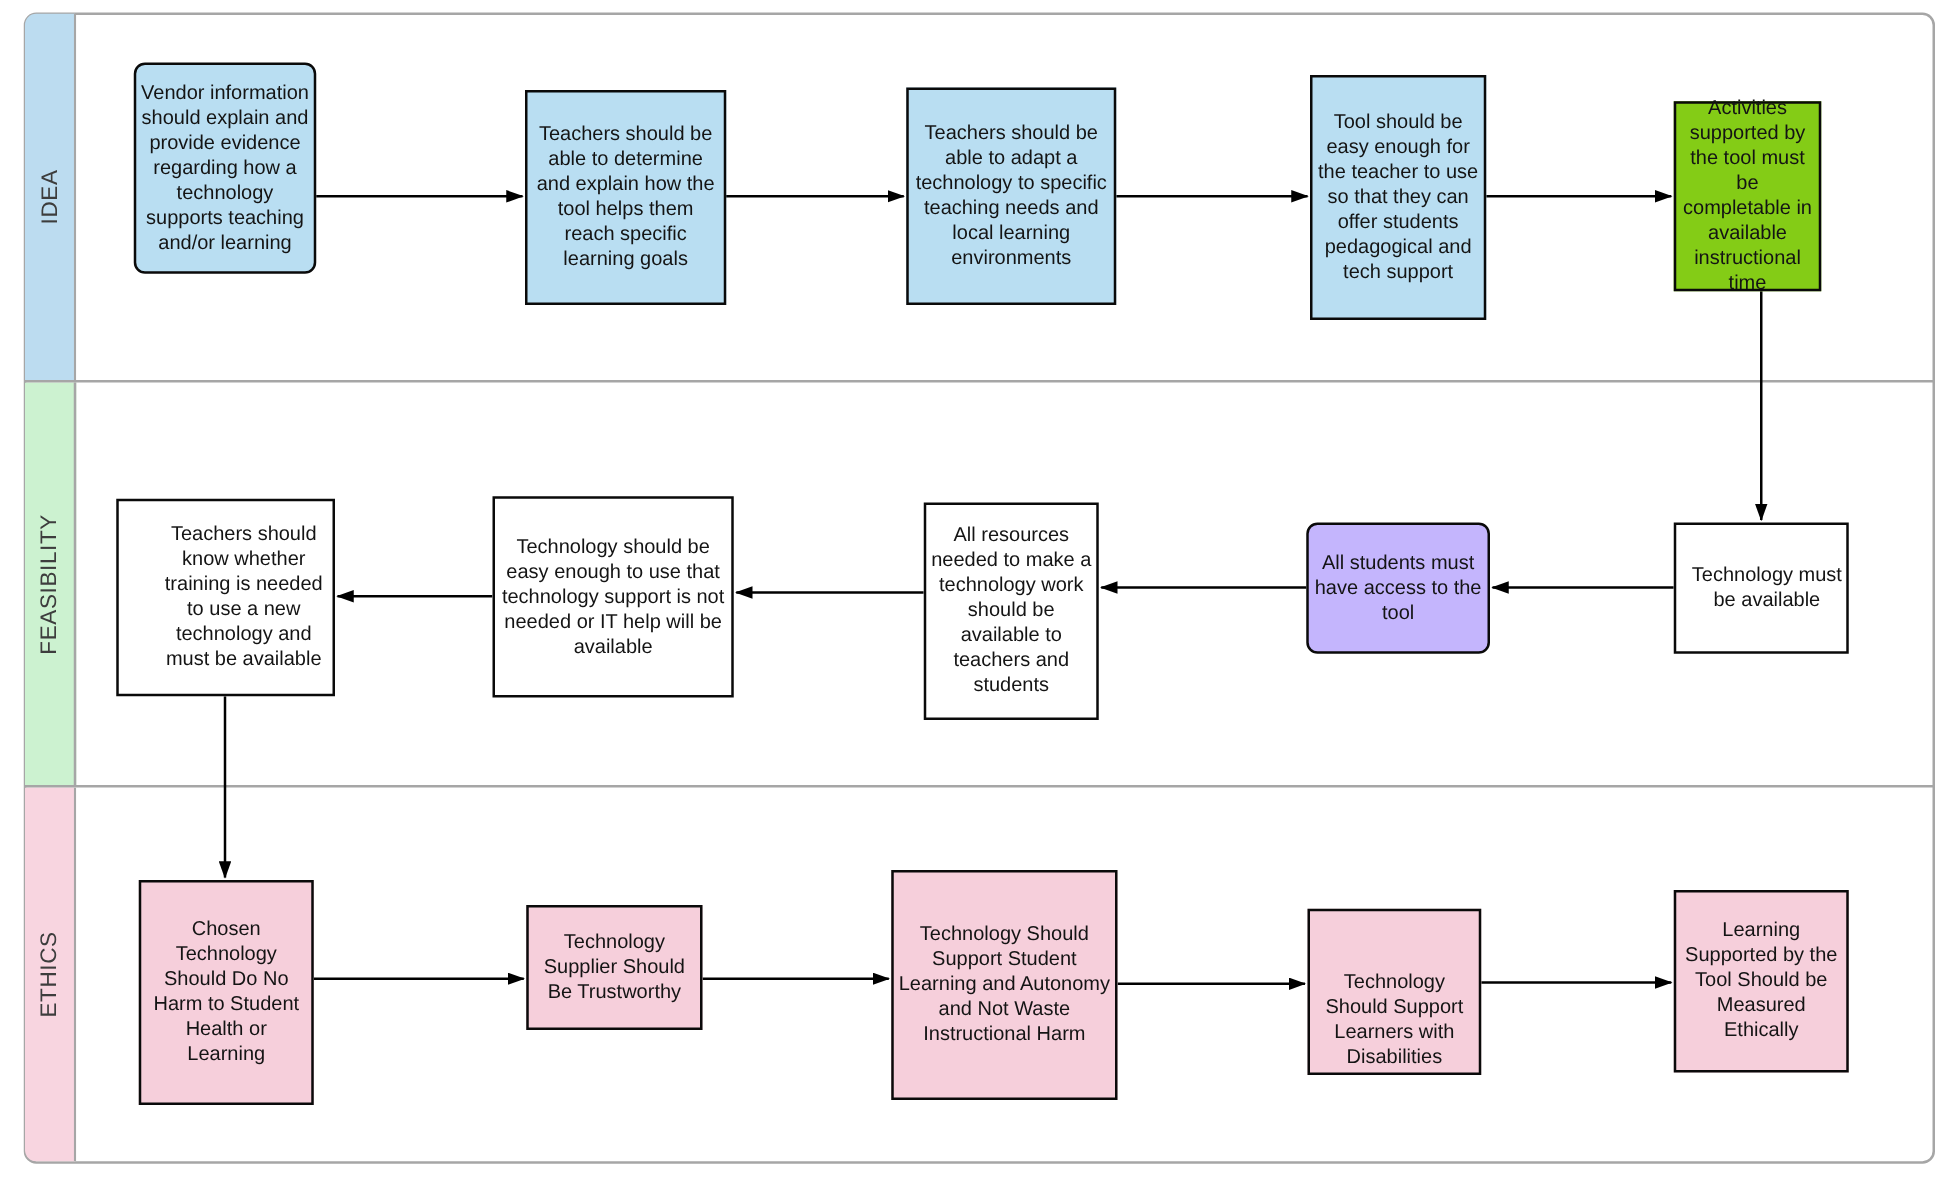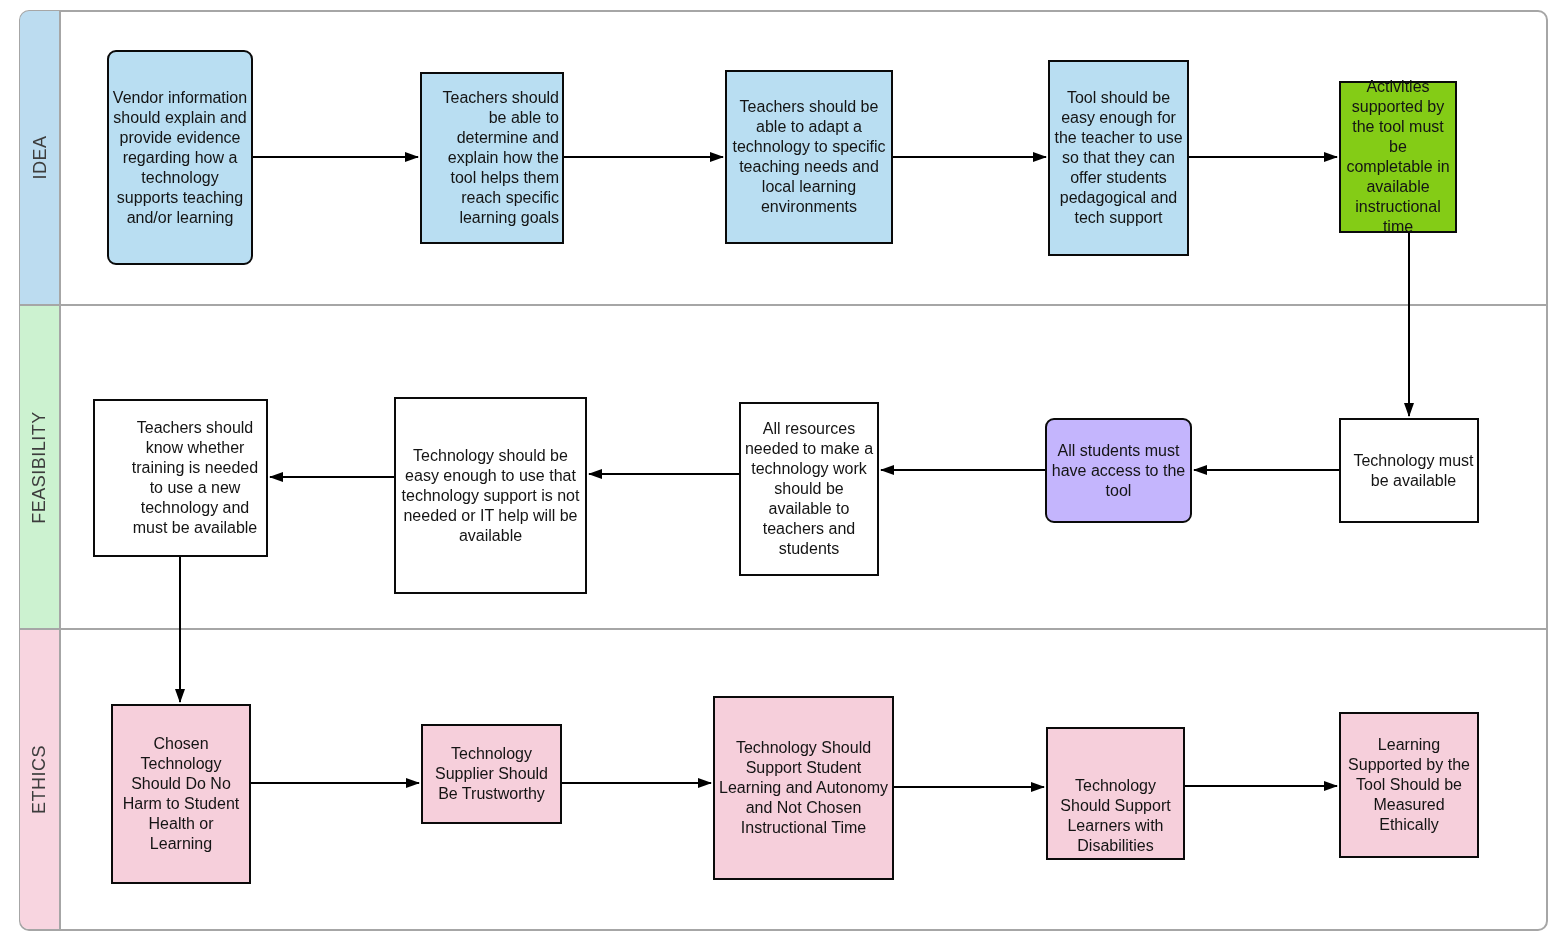--- a/index.html
+++ b/index.html
@@ -76,24 +76,24 @@
       <line x1="739" y1="474" x2="589" y2="474" marker-end="url(#ah)"></line>
       <line x1="394" y1="477" x2="270" y2="477" marker-end="url(#ah)"></line>
       <line x1="180" y1="557" x2="180" y2="702" marker-end="url(#ah)"></line>
       <line x1="251" y1="783" x2="419" y2="783" marker-end="url(#ah)"></line>
       <line x1="562" y1="783" x2="711" y2="783" marker-end="url(#ah)"></line>
       <line x1="894" y1="787" x2="1044" y2="787" marker-end="url(#ah)"></line>
       <line x1="1185" y1="786" x2="1337" y2="786" marker-end="url(#ah)"></line>
     </g>
   </svg>
 
-  <div class="node round" style="left: 107px; top: 50px; width: 146px; height: 215px; background-color: rgb(185, 222, 242);">
+  <div class="node round" style="left: 107px; top: 50px; width: 146px; height: 169px; background-color: rgb(185, 222, 242);">
     <span>Vendor information should explain and provide evidence regarding how a technology supports teaching and/or learning</span>
   </div>
-  <div class="node" style="left: 420px; top: 72px; width: 144px; height: 172px; background-color: rgb(185, 222, 242); text-align: right;">
+  <div class="node" style="left: 420px; top: 72px; width: 161px; height: 172px; background-color: rgb(185, 222, 242);">
     <span>Teachers should be able to determine and explain how the tool helps them reach specific learning goals</span>
   </div>
   <div class="node" style="left: 1048px; top: 60px; width: 141px; height: 196px; background-color: rgb(185, 222, 242);">
     <span>Tool should be easy enough for the teacher to use so that they can offer students pedagogical and tech support</span>
   </div>
   <div class="node" style="left: 725px; top: 70px; width: 168px; height: 174px; background-color: rgb(185, 222, 242);">
     <span>Teachers should be able to adapt a technology to specific teaching needs and local learning environments</span>
   </div>
   <div class="node" style="left: 1339px; top: 81px; width: 118px; height: 152px; background-color: #84cc16;">
     <span>Activities supported by the tool must be completable in available instructional time</span>
@@ -101,35 +101,35 @@
 
   <div class="node" style="left: 1339px; top: 418px; width: 140px; height: 105px; background-color: rgb(255, 255, 255); padding-left: 12px;">
     <span>Technology must be available</span>
   </div>
   <div class="node round" style="left: 1045px; top: 418px; width: 147px; height: 105px; background-color: #c4b5fd;">
     <span>All students must have access to the tool</span>
   </div>
   <div class="node" style="left: 739px; top: 402px; width: 140px; height: 174px; background-color: rgb(255, 255, 255);">
     <span>All resources needed to make a technology work should be available to teachers and students</span>
   </div>
-  <div class="node" style="left: 394px; top: 397px; width: 193px; height: 197px; background-color: rgb(255, 255, 255);">
+  <div class="node" style="left: 394px; top: 397px; width: 193px; height: 161px; background-color: rgb(255, 255, 255);">
     <span>Technology should be easy enough to use that technology support is not needed or IT help will be available</span>
   </div>
   <div class="node" style="left: 93px; top: 399px; width: 175px; height: 158px; background-color: rgb(255, 255, 255); padding-left: 32px;">
     <span>Teachers should know whether training is needed to use a new technology and must be available</span>
   </div>
 
   <div class="node" style="left: 111px; top: 704px; width: 140px; height: 180px; background-color: rgb(246, 207, 219);">
     <span>Chosen Technology Should Do No Harm to Student Health or Learning</span>
   </div>
   <div class="node" style="left: 421px; top: 724px; width: 141px; height: 100px; background-color: rgb(246, 207, 219);">
     <span>Technology Supplier Should Be Trustworthy</span>
   </div>
   <div class="node" style="left: 713px; top: 696px; width: 181px; height: 184px; background-color: rgb(246, 207, 219);">
-    <span>Technology Should Support Student Learning and Autonomy and Not Chosen Instructional Time</span>
+    <span>Technology Should Support Student Learning and Autonomy and Not Waste Instructional Harm</span>
   </div>
   <div class="node" style="left: 1046px; top: 727px; width: 139px; height: 133px; background-color: rgb(246, 207, 219); align-items: flex-end;">
     <span>Technology Should Support Learners with Disabilities</span>
   </div>
   <div class="node" style="left: 1339px; top: 712px; width: 140px; height: 146px; background-color: rgb(246, 207, 219);">
     <span>Learning Supported by the Tool Should be Measured Ethically</span>
   </div>
 
 </div>
 

